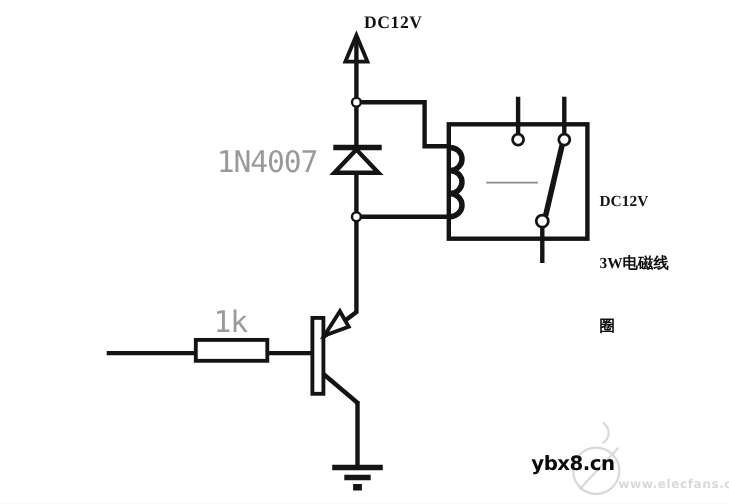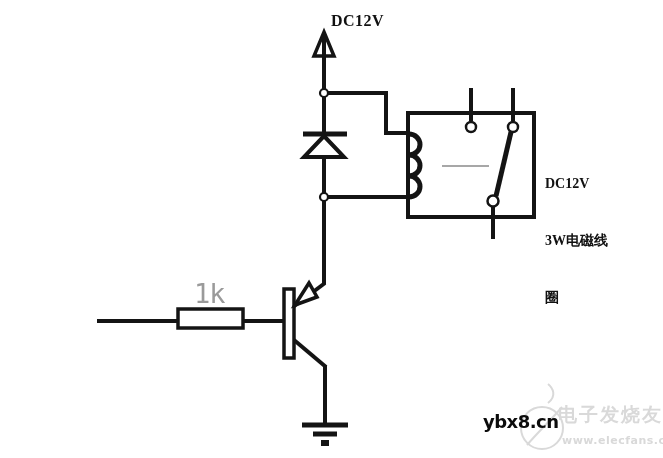--- a/index.html
+++ b/index.html
@@ -96,30 +96,30 @@
 
     <g stroke="#d9d9d9" stroke-width="2" fill="none">
       <circle cx="542" cy="428" r="21"></circle>
       <path d="M548 403 C 557 396 553 388 548 384"></path>
       <path d="M527 445 C 539 431 552 419 562 407"></path>
     </g>
   </svg>
 
   <span class="lbl cn-black power-label" style="left:331px;top:13px;">DC12V</span>
 
+  <span class="lbl comp-label" style="left:197px;top:134px;">1N4007</span>
 
   <span class="lbl comp-label" style="left:194px;top:280px;">1k</span>
 
 
 
   <div class="lbl cn-black relay-label" style="left:545px;top:136px;">
     <div>DC12V</div>
     <div>3W电磁线</div>
     <div>圈</div>
   </div>
 
-  <span class="lbl wm-brand" style="left:558px;top:405px;">电子发烧友</span>
 
   <span class="lbl wm-url" style="left:562px;top:435px;">www.elecfans.com</span>
 
   <span class="lbl wm-site" style="left:483px;top:413px;">ybx8.cn</span>
 
 </div>
 
 </body></html>

